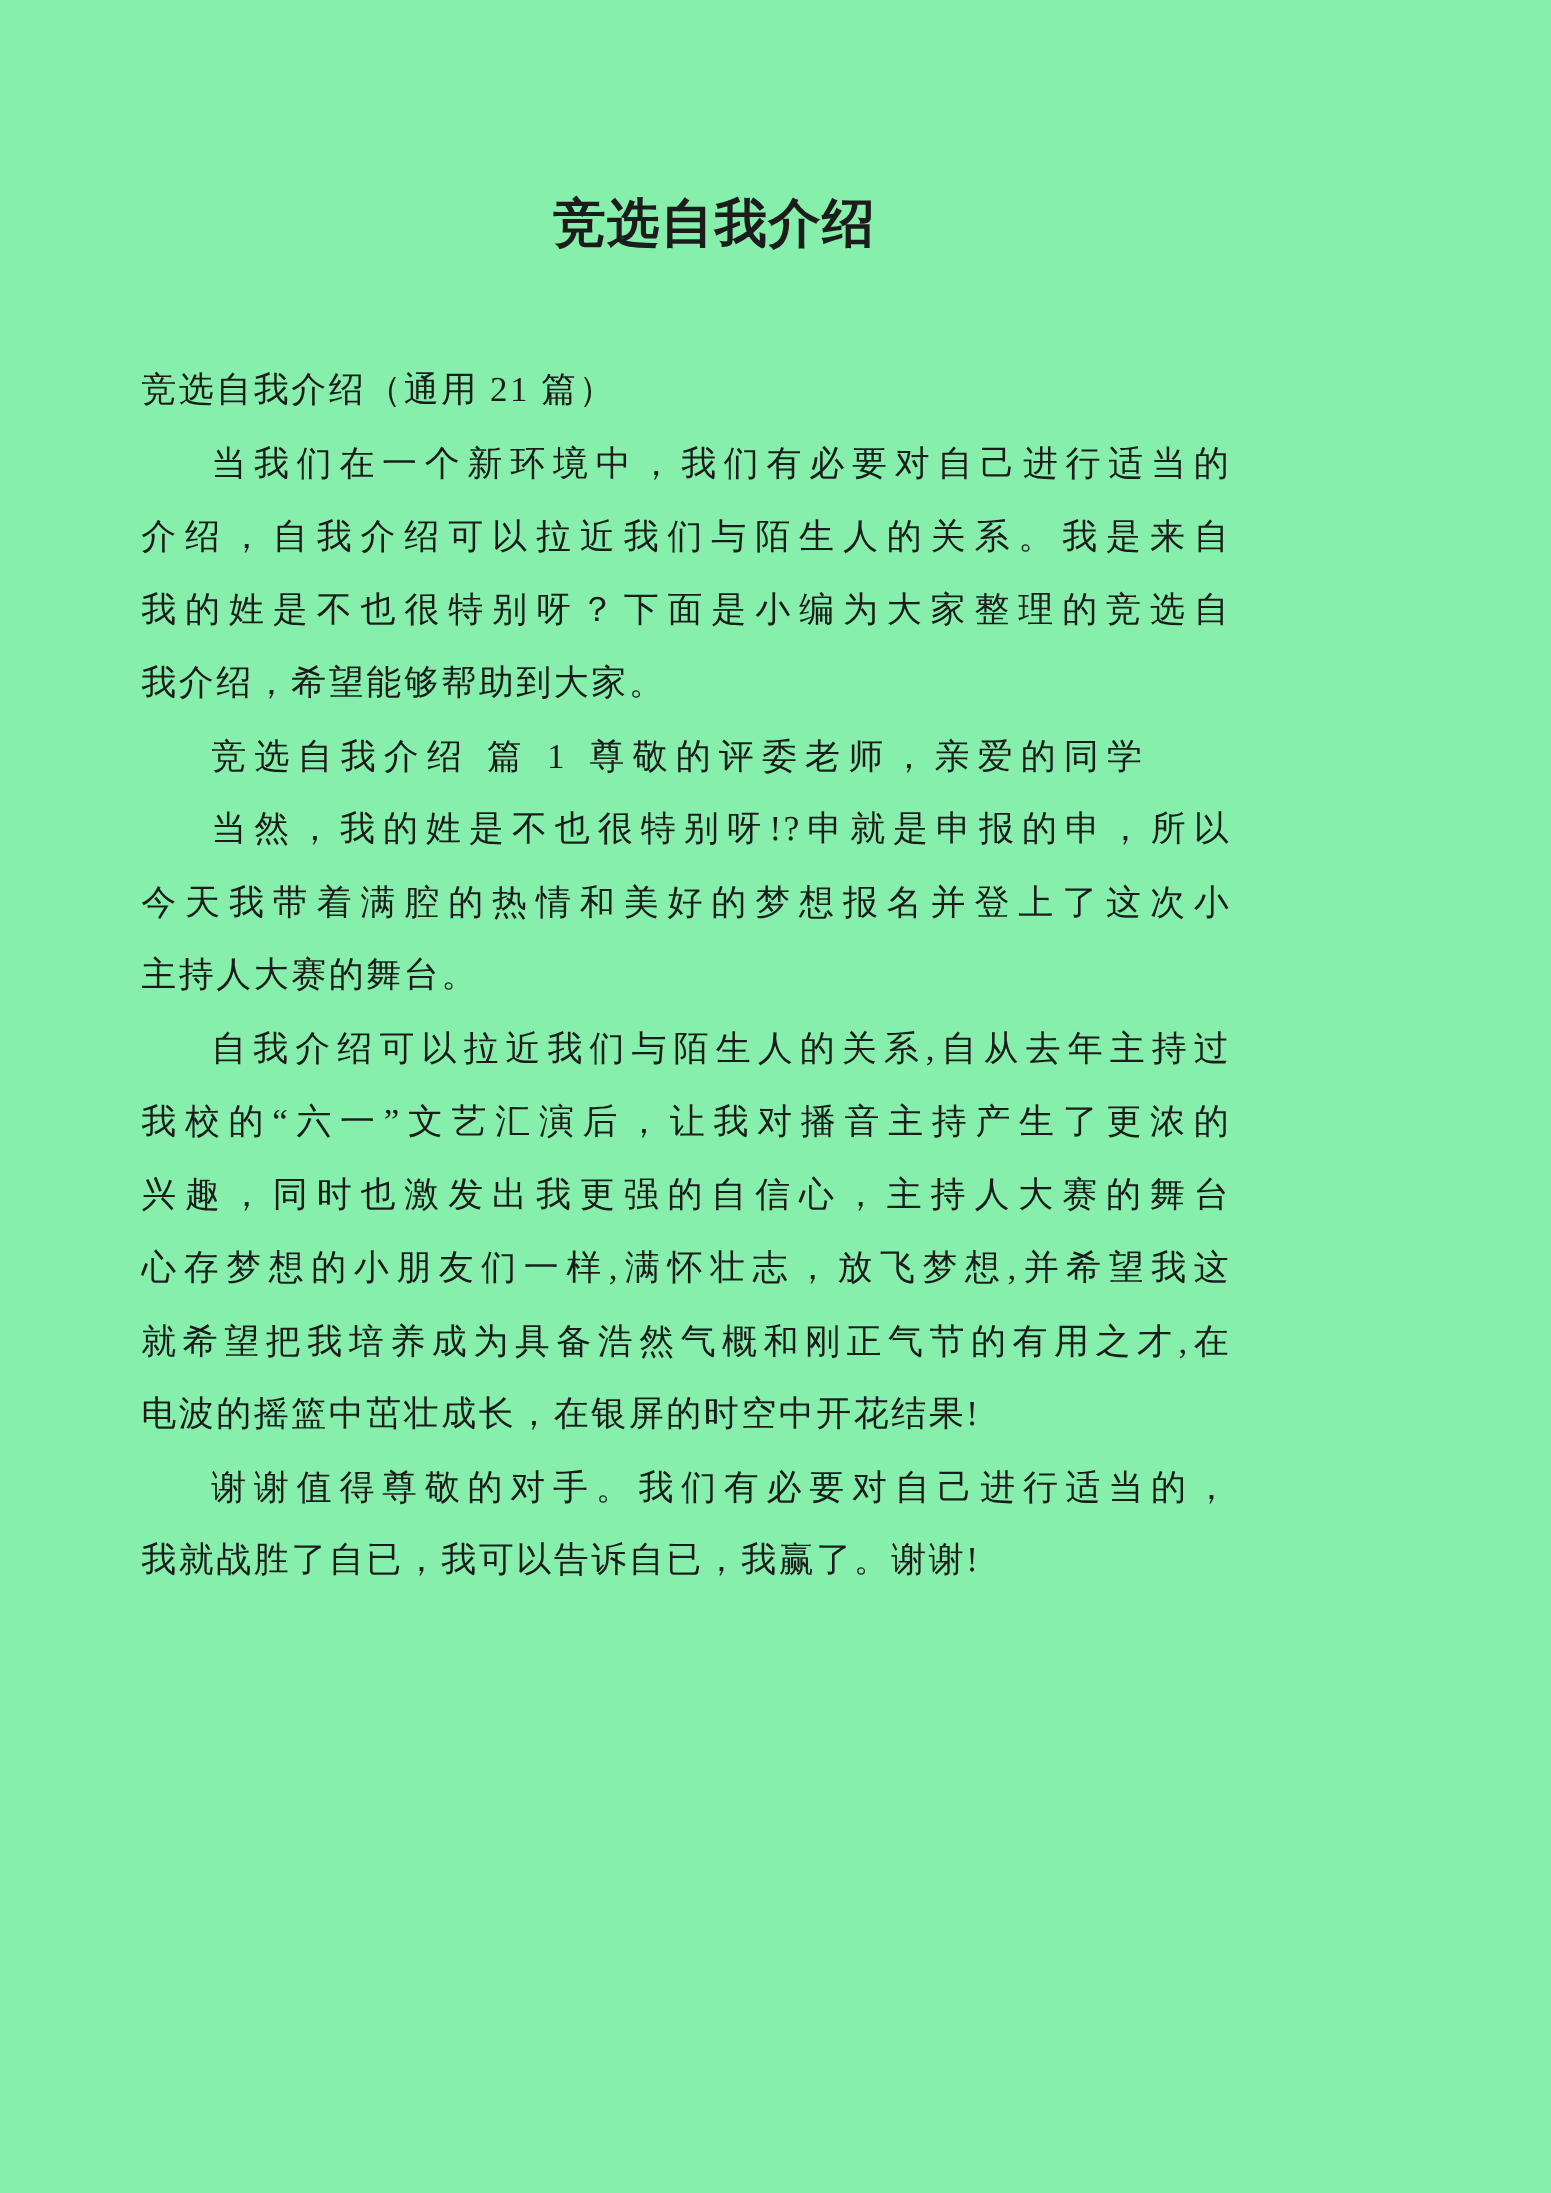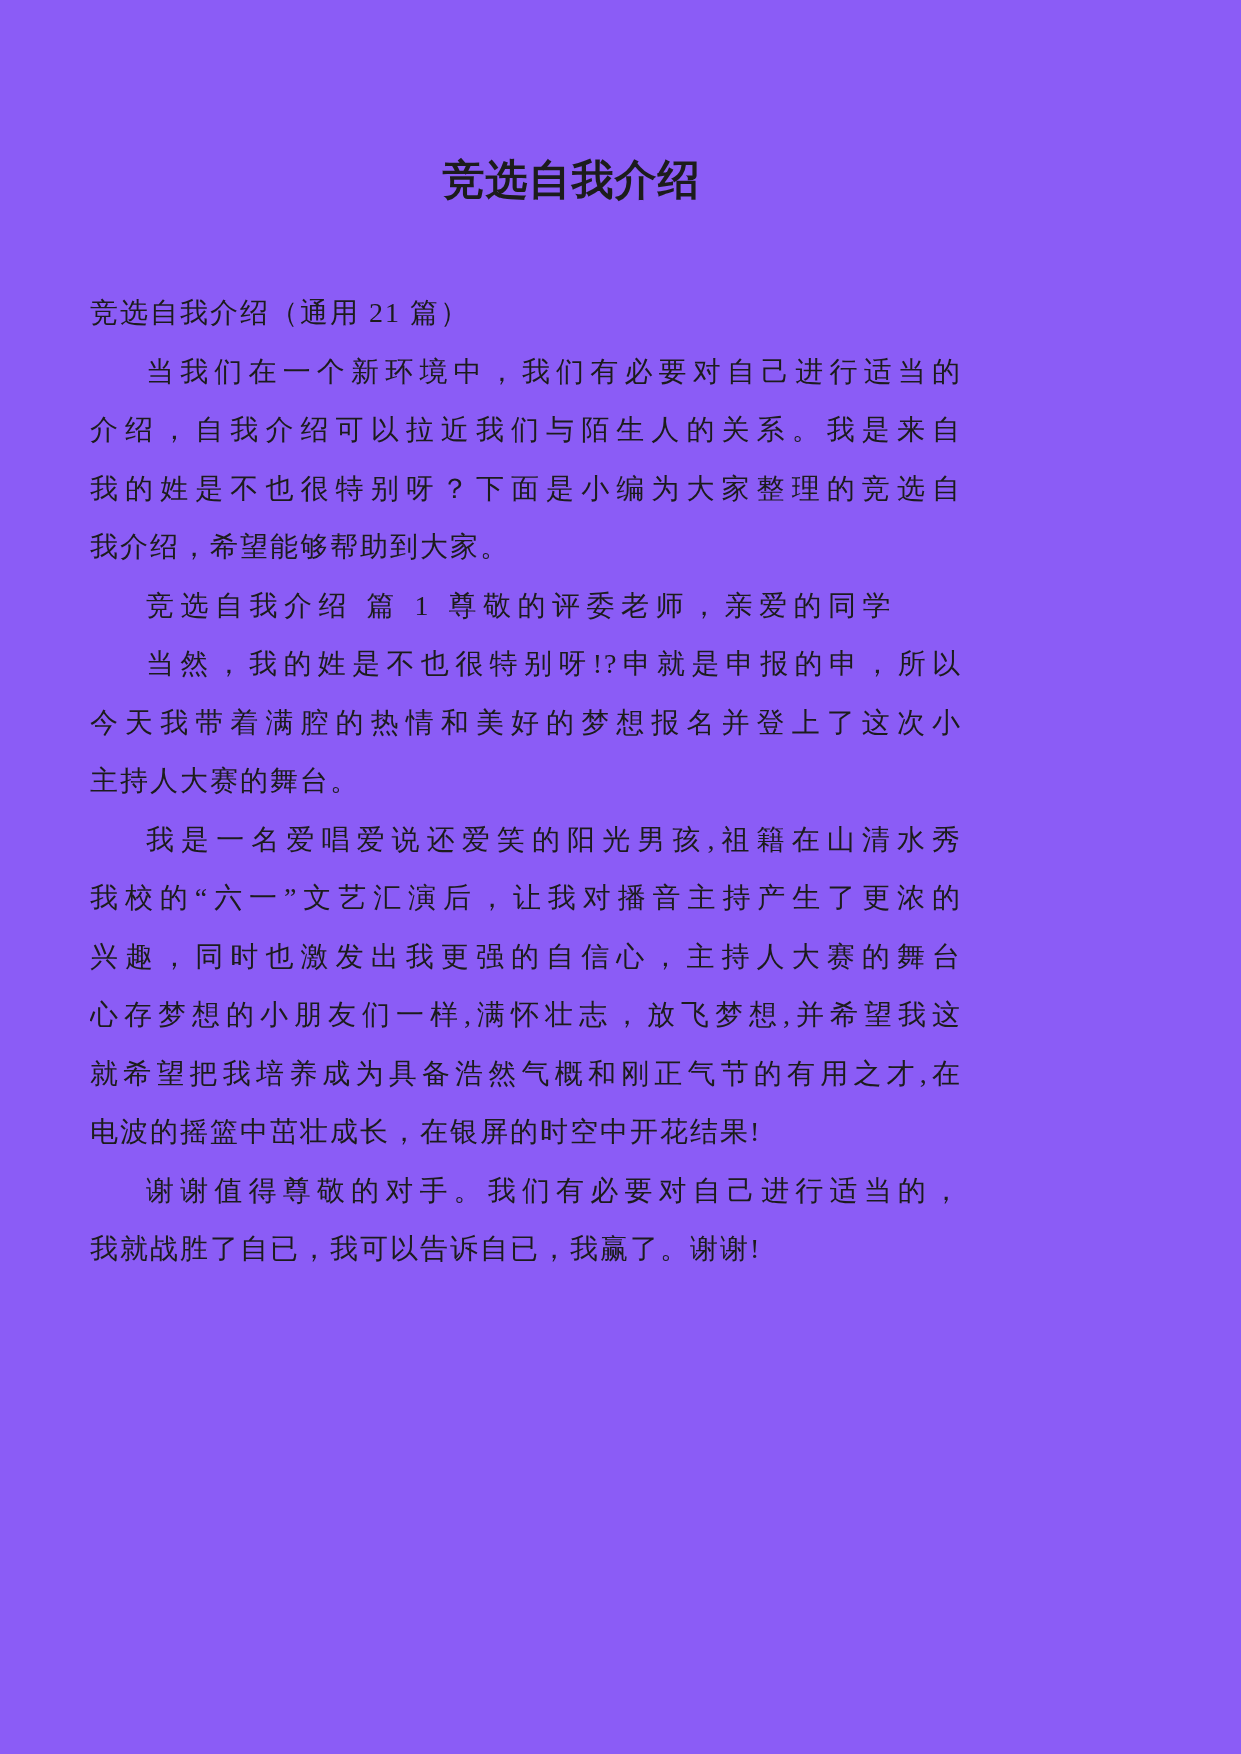--- a/index.html
+++ b/index.html
@@ -4,36 +4,36 @@
 <style>
   html, body {
     margin: 0;
     padding: 0;
     background: #ffffff;
   }
   .page {
     position: relative;
     width: 1241px;
     height: 1754px;
-    background: #8b5cf6;
+    background: #86efac;
     overflow: hidden;
     font-family: "Liberation Serif", "DejaVu Serif", serif;
     color: #1c1c1c;
   }
   .doc-title {
     margin: 158px 0 0 0;
     padding-right: 98px;       
     text-align: center;
     font-size: 42px;
     line-height: 44px;
     font-weight: 700;
     letter-spacing: 1px;
   }
   .doc-body {
-    margin-left: 90px;
+    margin-left: 113px;
     margin-top: 82px;
     width: 872px;
   }
   .para {
     margin: 0;
   }
   
   .ln {
     font-size: 28px;
     height: 58.5px;
@@ -71,21 +71,21 @@
       </div>
       <div class="para">
         <div class="ln ln-indent ln-end wide">竞选自我介绍 篇 1 尊敬的评委老师，亲爱的同学们：</div>
       </div>
       <div class="para">
         <div class="ln ln-indent">当然，我的姓是不也很特别呀!?申就是申报的申，所以</div>
         <div class="ln">今天我带着满腔的热情和美好的梦想报名并登上了这次小</div>
         <div class="ln ln-end">主持人大赛的舞台。</div>
       </div>
       <div class="para">
-        <div class="ln ln-indent">我是一名爱唱爱说还爱笑的阳光男孩,祖籍在山清水秀</div>
+        <div class="ln ln-indent">自我介绍可以拉近我们与陌生人的关系,自从去年主持过</div>
         <div class="ln">我校的“六一”文艺汇演后，让我对播音主持产生了更浓的</div>
         <div class="ln">兴趣，同时也激发出我更强的自信心，主持人大赛的舞台</div>
         <div class="ln">心存梦想的小朋友们一样,满怀壮志，放飞梦想,并希望我这</div>
         <div class="ln">就希望把我培养成为具备浩然气概和刚正气节的有用之才,在</div>
         <div class="ln ln-end">电波的摇篮中茁壮成长，在银屏的时空中开花结果!</div>
       </div>
       <div class="para">
         <div class="ln ln-indent">谢谢值得尊敬的对手。我们有必要对自己进行适当的，</div>
         <div class="ln ln-end">我就战胜了自已，我可以告诉自已，我赢了。谢谢!</div>
       </div>

